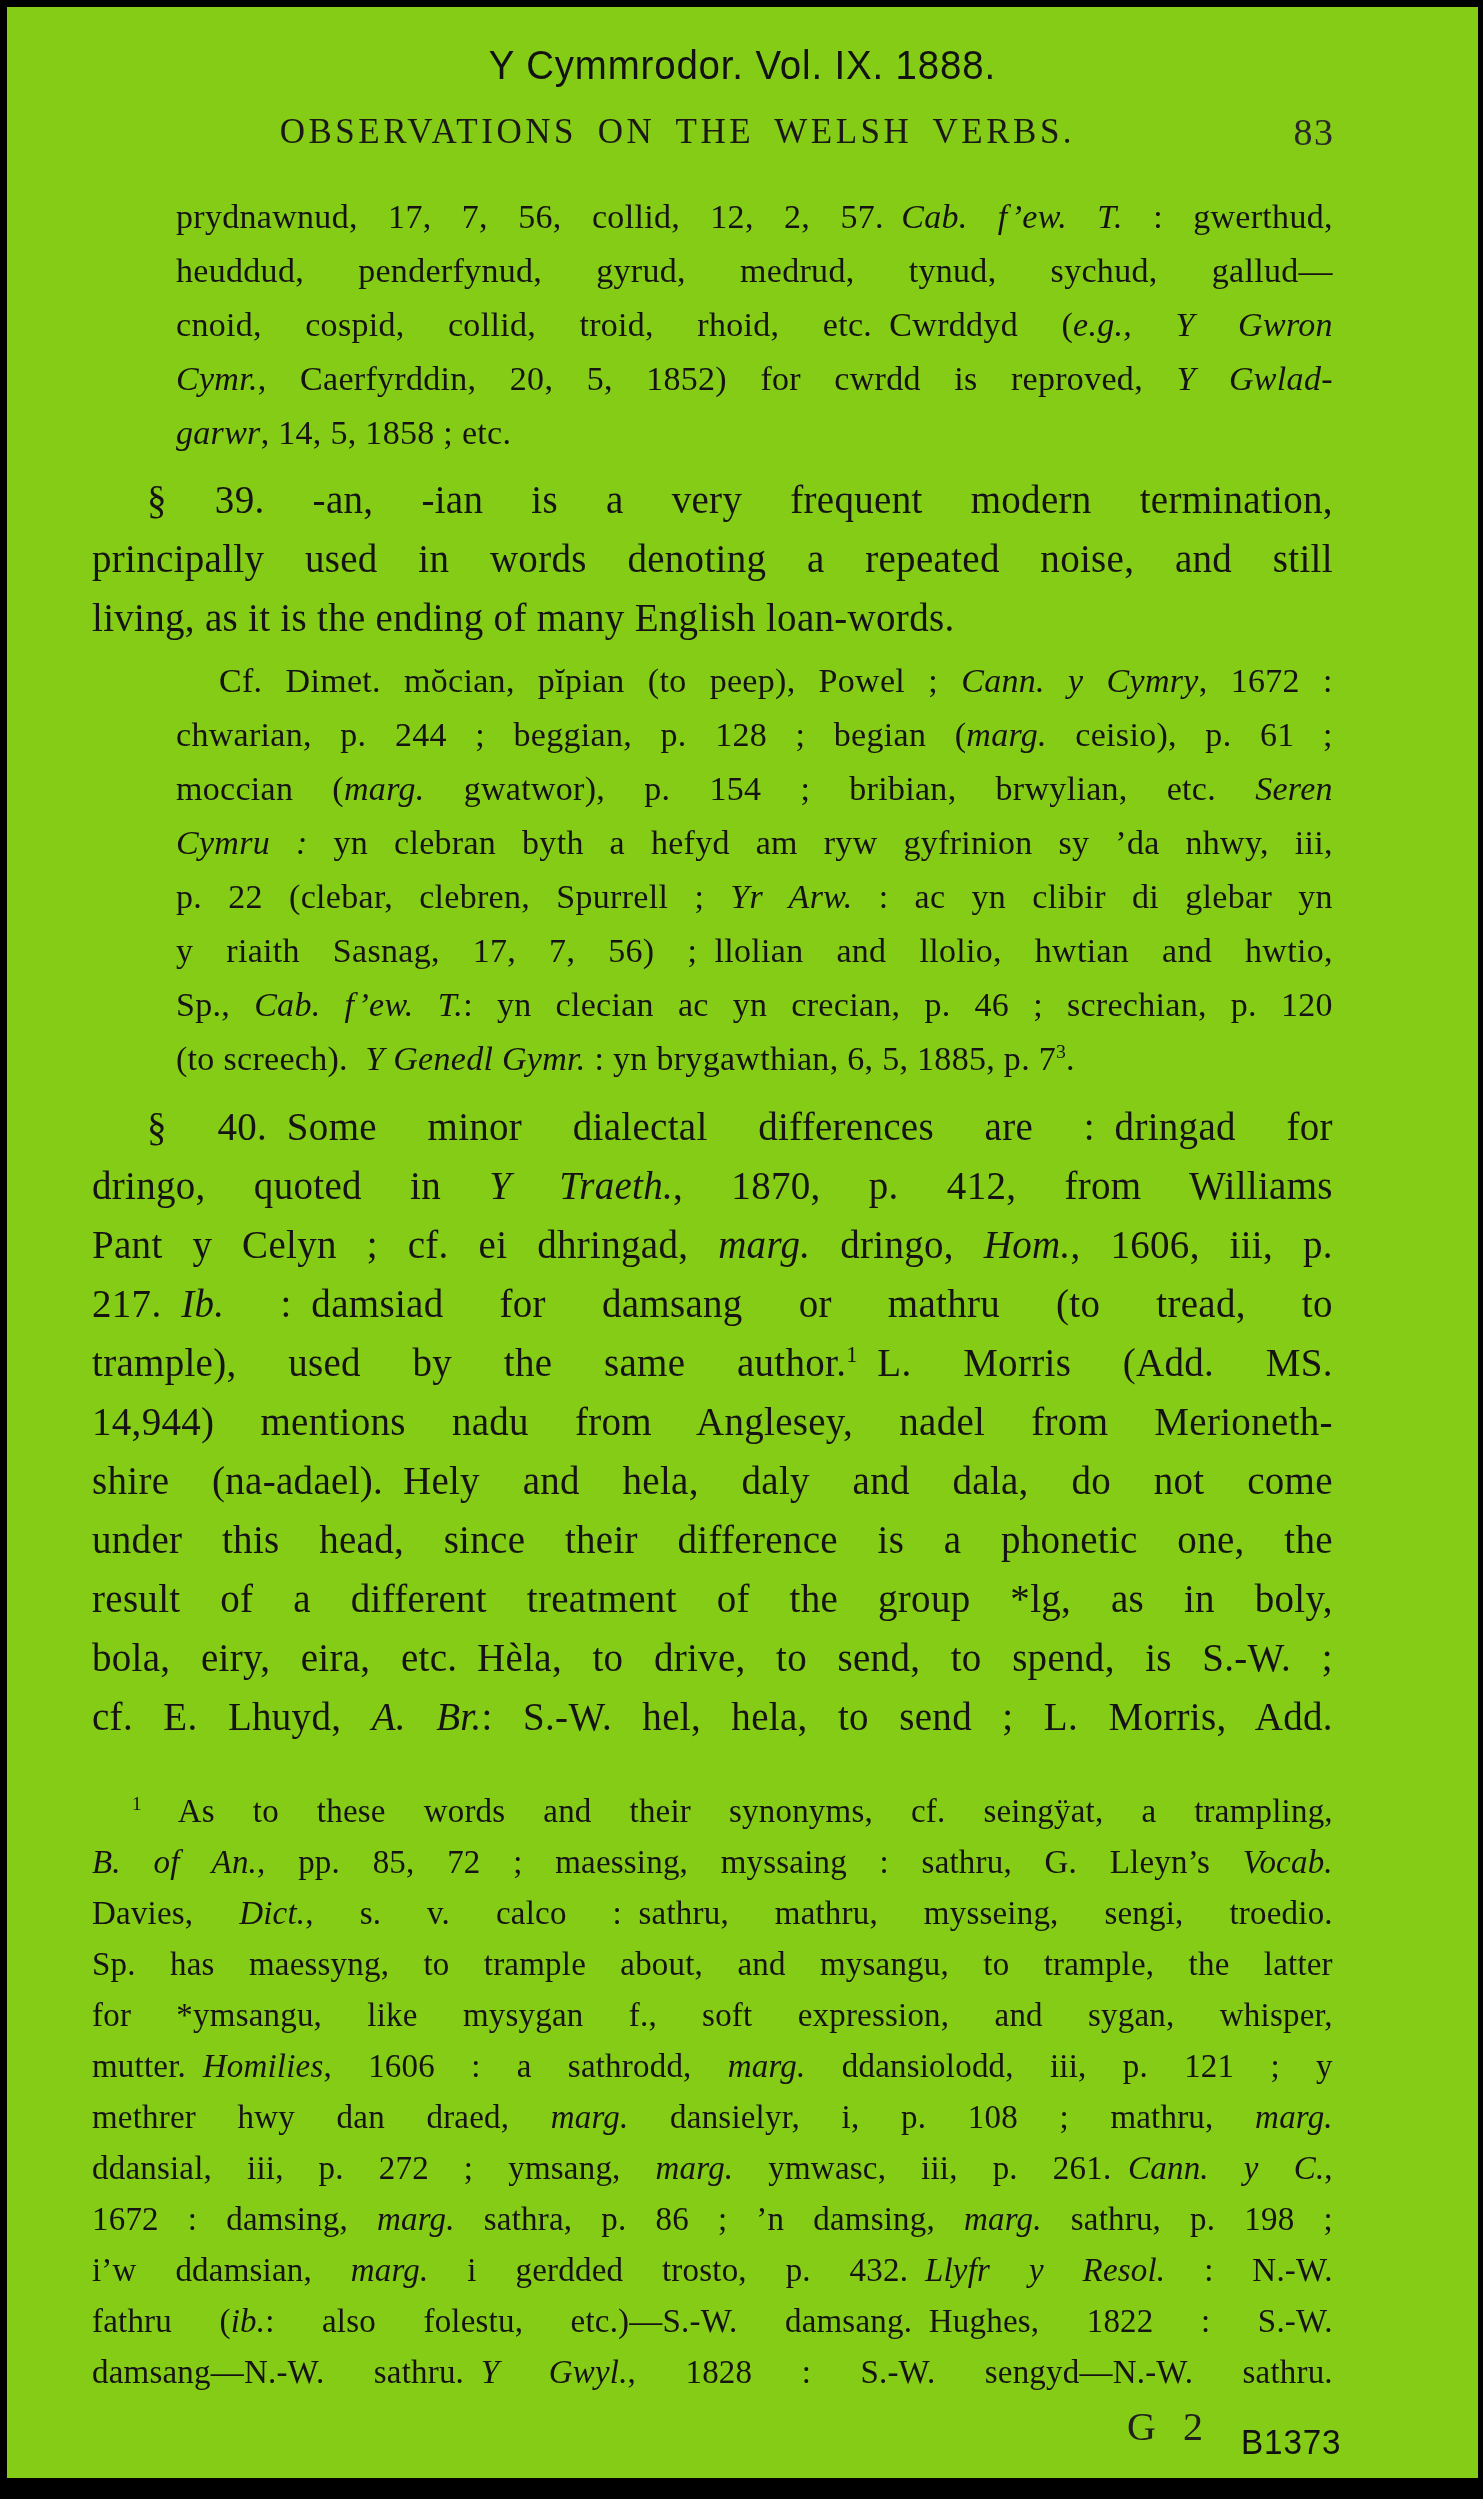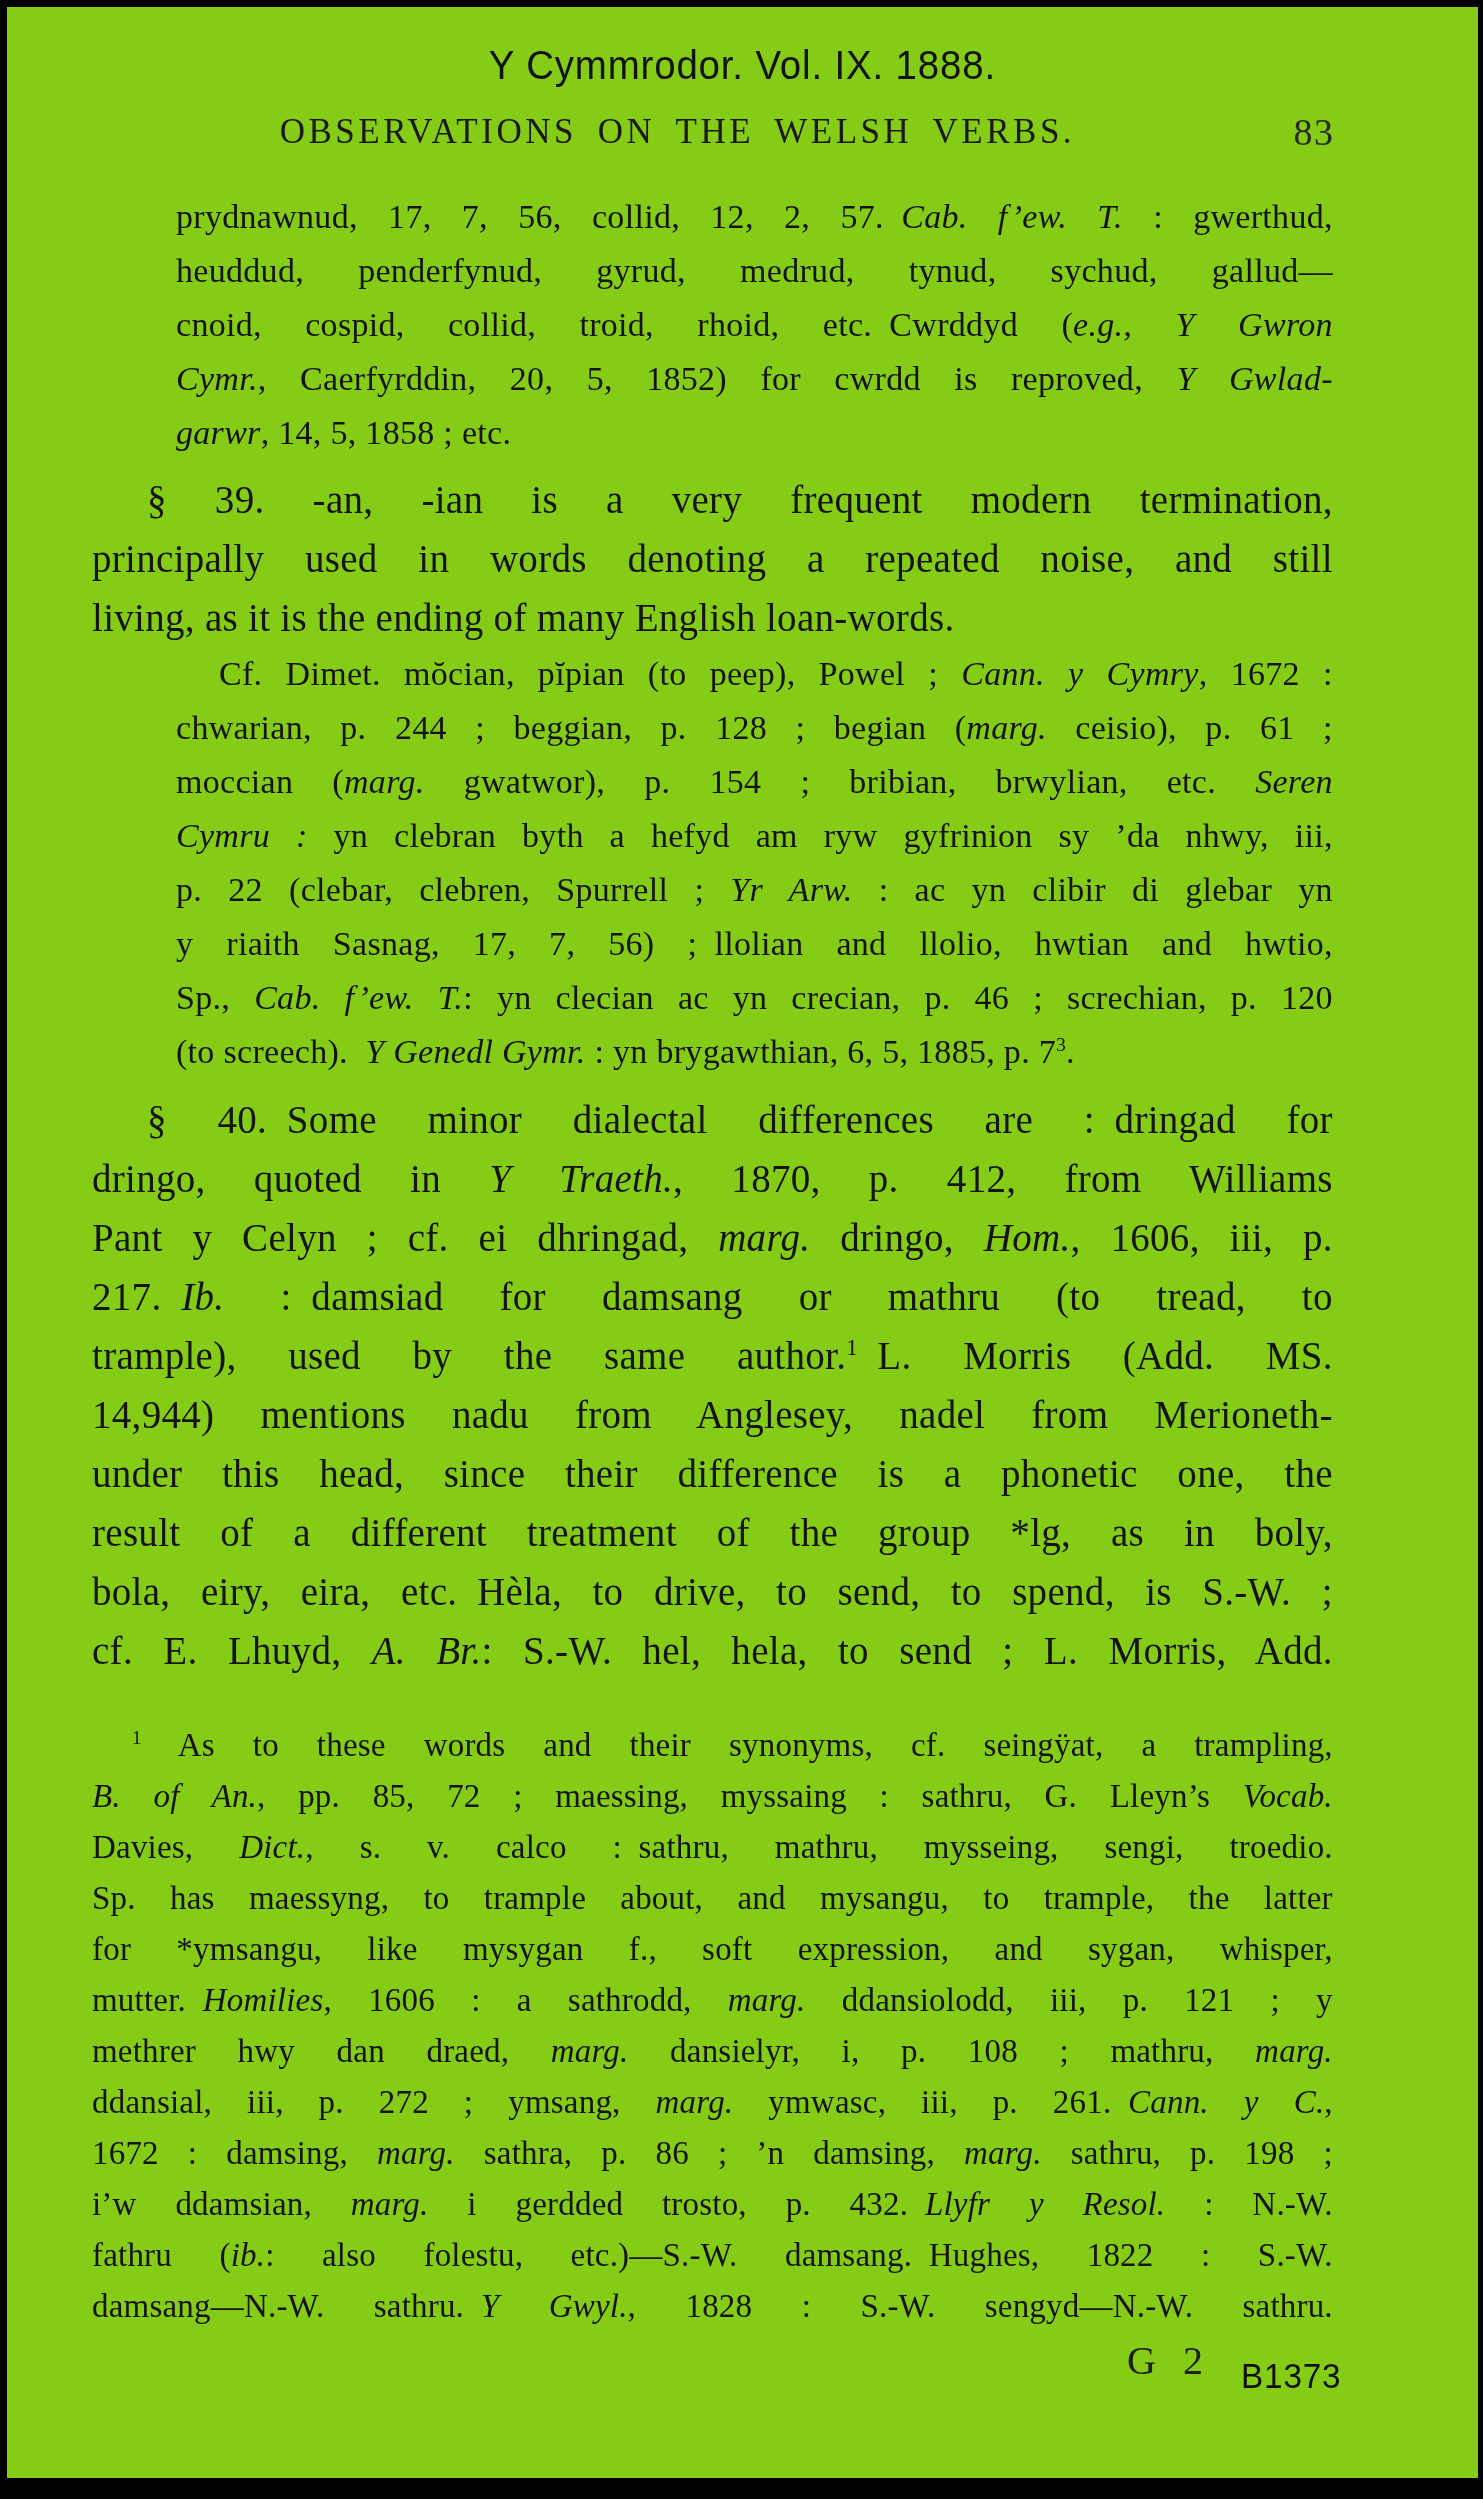--- a/index.html
+++ b/index.html
@@ -50,21 +50,21 @@
     color: #2a2a28;
   }
   
   .text-body {
     margin-top: 35px;
     padding-left: 85px;
     padding-right: 145px;
   }
   .block { }
   .block-main     { font-size: 39px; line-height: 59px; letter-spacing: 0.3px; margin-top: 10.4px; }
-  .block-example  { font-size: 34px; line-height: 54px; letter-spacing: 0.3px; margin-left: 84px; margin-top: 0; }
+  .block-example  { font-size: 34px; line-height: 54px; letter-spacing: 0.3px; margin-left: 84px; margin-top: 7px; }
   .block-footnote { font-size: 33px; line-height: 51px; letter-spacing: 0.2px; margin-top: 40px; }
   .block:first-child { margin-top: 0; }
   .line {
     text-align: justify;
     text-align-last: justify;
     white-space: nowrap;
     font-family: Liberation Serif, serif;
   }
   .line.short { text-align-last: left; }
   .block-main .line.indent     { text-indent: 55px; }
@@ -134,20 +134,21 @@
         <div class="line"><span>Sp., </span><span class="it">Cab. f’ew. T.</span><span>: yn clecian ac yn crecian, p. 46 ; screchian, p. 120</span></div>
         <div class="line short"><span>(to screech). </span><span class="it">Y Genedl Gymr.</span><span> : yn brygawthian, 6, 5, 1885, p. 7</span><sup>3</sup><span>.</span></div>
       </div>
       <div class="block block-main">
         <div class="line indent"><span>§ 40. Some minor dialectal differences are : dringad for</span></div>
         <div class="line"><span>dringo, quoted in </span><span class="it">Y Traeth.</span><span>, 1870, p. 412, from Williams</span></div>
         <div class="line"><span>Pant y Celyn ; cf. ei dhringad, </span><span class="it">marg.</span><span> dringo, </span><span class="it">Hom.</span><span>, 1606, iii, p.</span></div>
         <div class="line"><span>217. </span><span class="it">Ib.</span><span> : damsiad for damsang or mathru (to tread, to</span></div>
         <div class="line"><span>trample), used by the same author.</span><sup>1</sup><span> L. Morris (Add. MS.</span></div>
         <div class="line"><span>14,944) mentions nadu from Anglesey, nadel from Merioneth-</span></div>
+        <div class="line"><span>shire (na-adael). Hely and hela, daly and dala, do not come</span></div>
         <div class="line"><span>under this head, since their difference is a phonetic one, the</span></div>
         <div class="line"><span>result of a different treatment of the group *lg, as in boly,</span></div>
         <div class="line"><span>bola, eiry, eira, etc. Hèla, to drive, to send, to spend, is S.-W. ;</span></div>
         <div class="line"><span>cf. E. Lhuyd, </span><span class="it">A. Br.</span><span>: S.-W. hel, hela, to send ; L. Morris, Add.</span></div>
       </div>
       <div class="block block-footnote">
         <div class="line indent"><sup>1</sup><span> As to these words and their synonyms, cf. seingÿat, a trampling,</span></div>
         <div class="line"><span class="it">B. of An.</span><span>, pp. 85, 72 ; maessing, myssaing : sathru, G. Lleyn’s </span><span class="it">Vocab.</span></div>
         <div class="line"><span>Davies, </span><span class="it">Dict.</span><span>, s. v. calco : sathru, mathru, mysseing, sengi, troedio.</span></div>
         <div class="line"><span>Sp. has maessyng, to trample about, and mysangu, to trample, the latter</span></div>

